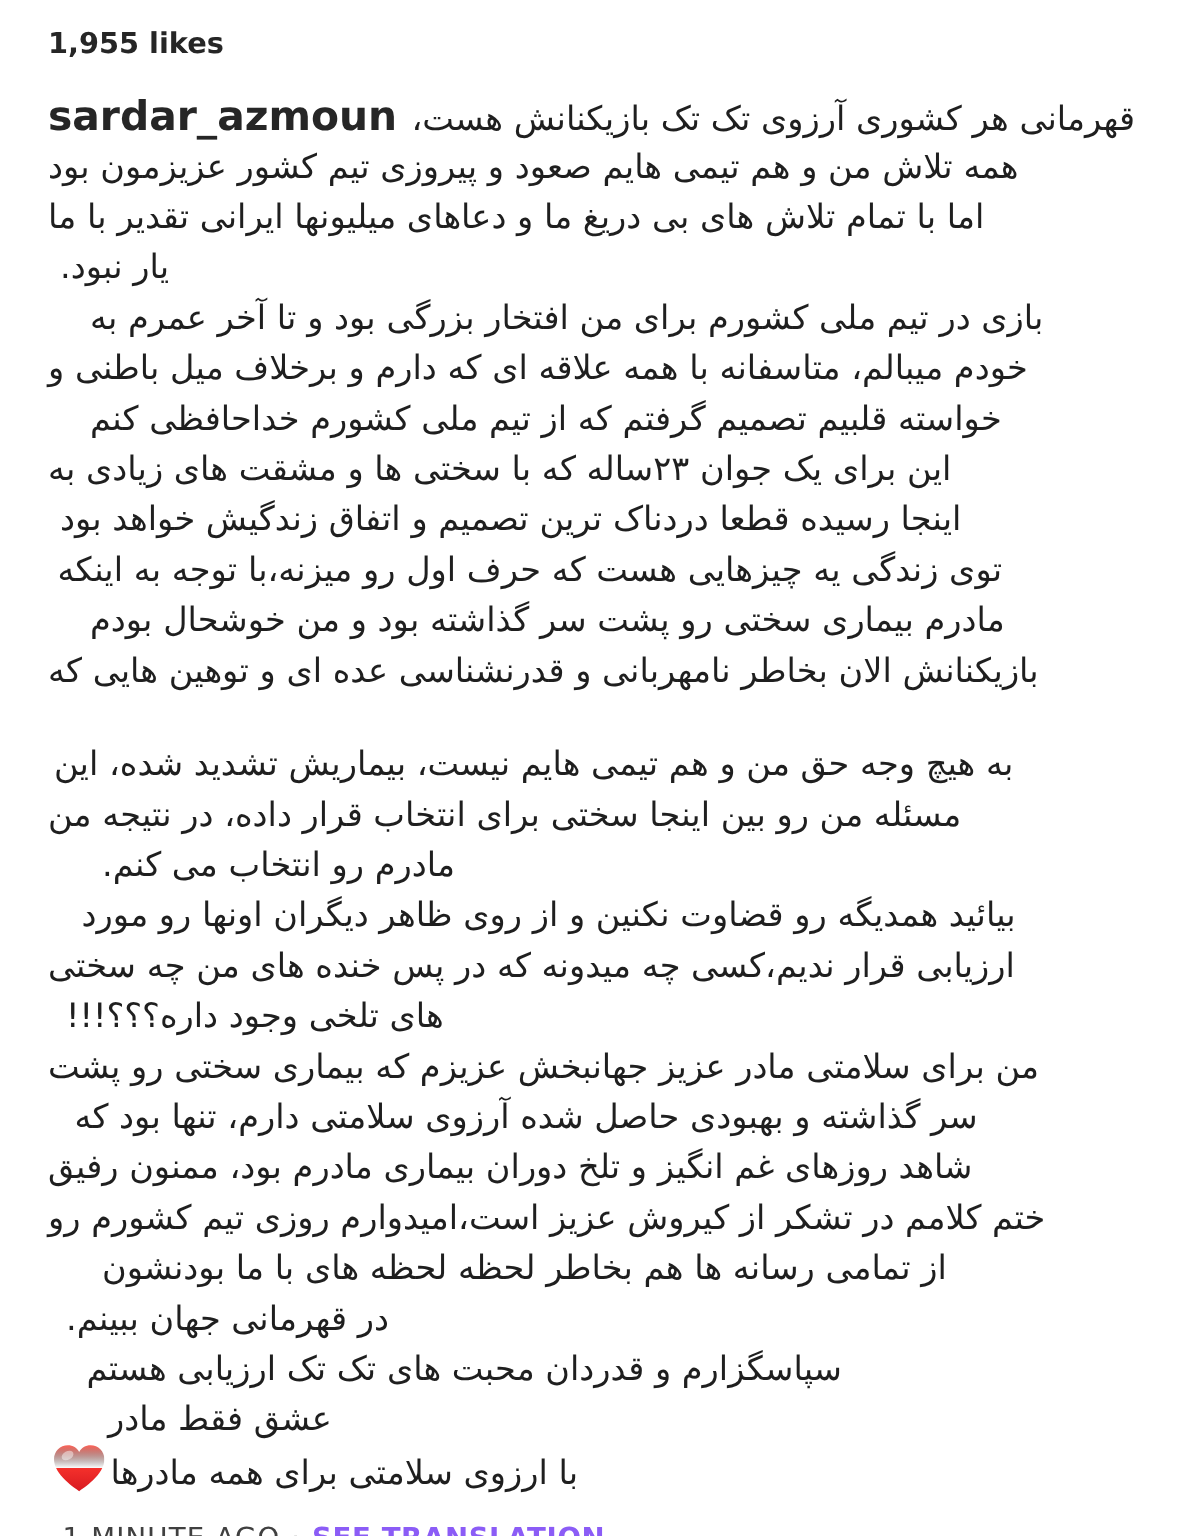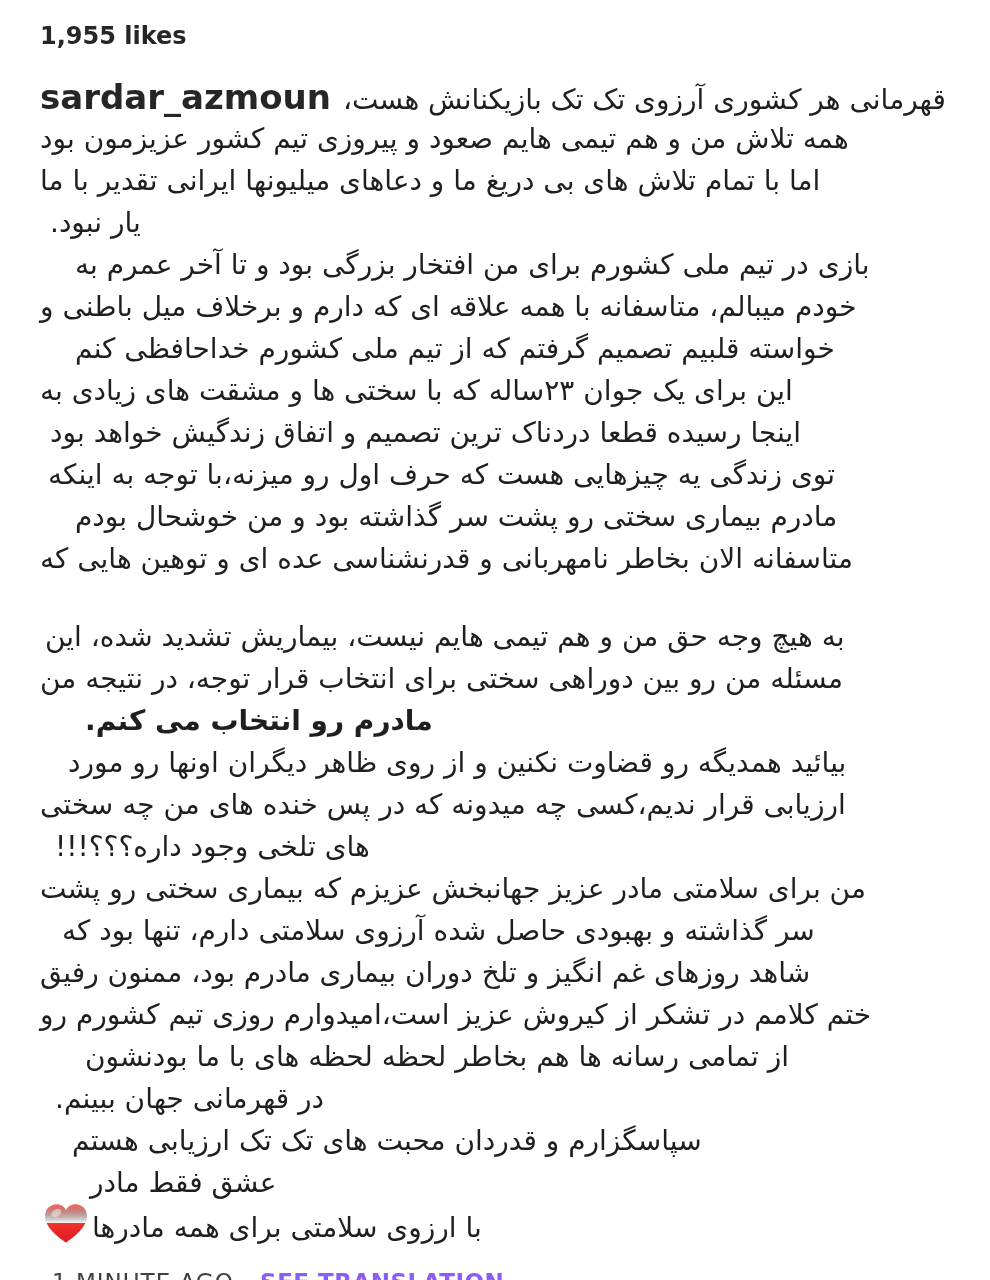--- a/index.html
+++ b/index.html
@@ -40,21 +40,21 @@
     cursor: pointer;
   }
   
   .caption .cap-line:nth-child(4)  { padding-left: 10px; }
   .caption .cap-line:nth-child(5)  { padding-left: 35px; }
   .caption .cap-line:nth-child(7)  { padding-left: 35px; }
   .caption .cap-line:nth-child(9)  { padding-left: 10px; }
   .caption .cap-line:nth-child(10) { padding-left: 8px; }
   .caption .cap-line:nth-child(11) { padding-left: 35px; }
   .caption .cap-line:nth-child(13) { padding-left: 5px; margin-top: 36px; }
-  .caption .cap-line:nth-child(15) { padding-left: 45px; font-weight: bold; }
+  .caption .cap-line:nth-child(15) { padding-left: 45px; }
   .caption .cap-line:nth-child(16) { padding-left: 28px; }
   .caption .cap-line:nth-child(18) { padding-left: 15px; }
   .caption .cap-line:nth-child(20) { padding-left: 22px; }
   .caption .cap-line:nth-child(23) { padding-left: 45px; }
   .caption .cap-line:nth-child(24) { padding-left: 15px; }
   .caption .cap-line:nth-child(25) { padding-left: 32px; }
   .caption .cap-line:nth-child(26) { padding-left: 50px; }
   .caption .cap-line:nth-child(27) { padding-left: 5px; }
 
   .heart { display: inline-block; margin-right: 5px; }
@@ -91,23 +91,23 @@
     <div class="cap-line">همه تلاش من و هم تیمی هایم صعود و پیروزی تیم کشور عزیزمون بود</div>
     <div class="cap-line">اما با تمام تلاش های بی دریغ ما و دعاهای میلیونها ایرانی تقدیر با ما</div>
     <div class="cap-line">یار نبود.</div>
     <div class="cap-line">بازی در تیم ملی کشورم برای من افتخار بزرگی بود و تا آخر عمرم به</div>
     <div class="cap-line">خودم میبالم، متاسفانه با همه علاقه ای که دارم و برخلاف میل باطنی و</div>
     <div class="cap-line">خواسته قلبیم تصمیم گرفتم که از تیم ملی کشورم خداحافظی کنم</div>
     <div class="cap-line">این برای یک جوان ۲۳ساله که با سختی ها و مشقت های زیادی به</div>
     <div class="cap-line">اینجا رسیده قطعا دردناک ترین تصمیم و اتفاق زندگیش خواهد بود</div>
     <div class="cap-line">توی زندگی یه چیزهایی هست که حرف اول رو میزنه،با توجه به اینکه</div>
     <div class="cap-line">مادرم بیماری سختی رو پشت سر گذاشته بود و من خوشحال بودم</div>
-    <div class="cap-line">متاسفانه الان بخاطر نامهربانی و قدرنشناسی عده ای و توهین هایی که</div>
+    <div class="cap-line">بازیکنانش الان بخاطر نامهربانی و قدرنشناسی عده ای و توهین هایی که</div>
     <div class="cap-line">به هیچ وجه حق من و هم تیمی هایم نیست، بیماریش تشدید شده، این</div>
-    <div class="cap-line">مسئله من رو بین دوراهی سختی برای انتخاب قرار توجه، در نتیجه من</div>
+    <div class="cap-line">مسئله من رو بین اینجا سختی برای انتخاب قرار داده، در نتیجه من</div>
     <div class="cap-line">مادرم رو انتخاب می کنم.</div>
     <div class="cap-line">بیائید همدیگه رو قضاوت نکنین و از روی ظاهر دیگران اونها رو مورد</div>
     <div class="cap-line">ارزیابی قرار ندیم،کسی چه میدونه که در پس خنده های من چه سختی</div>
     <div class="cap-line">های تلخی وجود داره؟؟؟!!!</div>
     <div class="cap-line">من برای سلامتی مادر عزیز جهانبخش عزیزم که بیماری سختی رو پشت</div>
     <div class="cap-line">سر گذاشته و بهبودی حاصل شده آرزوی سلامتی دارم، تنها بود که</div>
     <div class="cap-line">شاهد روزهای غم انگیز و تلخ دوران بیماری مادرم بود، ممنون رفیق</div>
     <div class="cap-line">ختم کلامم در تشکر از کیروش عزیز است،امیدوارم روزی تیم کشورم رو</div>
     <div class="cap-line">از تمامی رسانه ها هم بخاطر لحظه لحظه های با ما بودنشون</div>
     <div class="cap-line">در قهرمانی جهان ببینم.</div>

